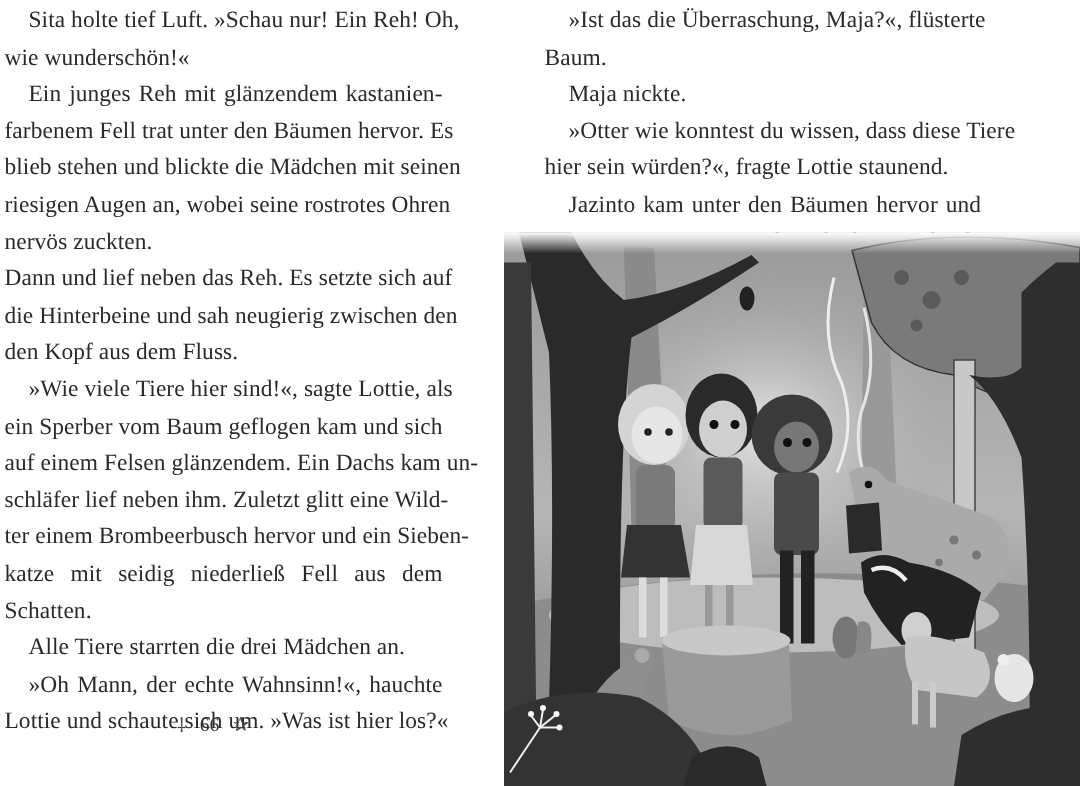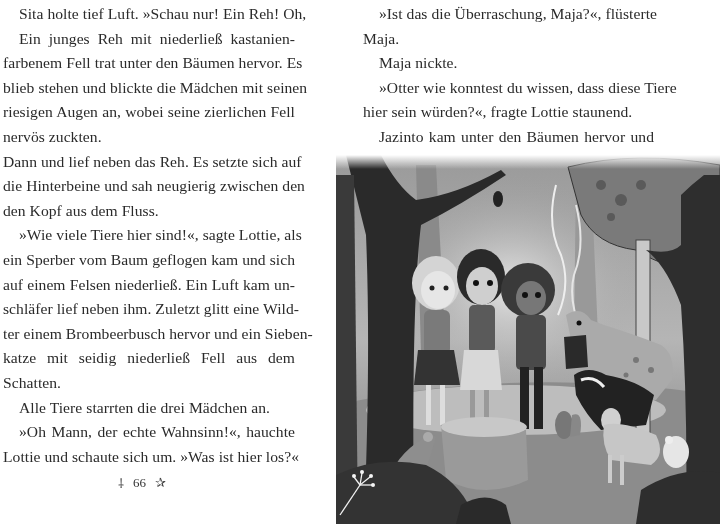--- a/index.html
+++ b/index.html
@@ -20,50 +20,51 @@
   .illustration svg { display: block; }
 </style>
 </head>
 <body>
 
 <div class="spread">
 
   <div class="page-left">
     <div class="text-block left-text" id="left-text">
         <span class="line indent">Sita holte tief Luft. »Schau nur! Ein Reh! Oh,</span>
-        <span class="line indent">Ein junges Reh mit niederließ kastanien-</span>
+        <span class="line last">wie wunderschön!«</span>
+        <span class="line indent">Ein junges Reh mit glänzendem kastanien-</span>
         <span class="line">farbenem Fell trat unter den Bäumen hervor. Es</span>
         <span class="line">blieb stehen und blickte die Mädchen mit seinen</span>
-        <span class="line">riesigen Augen an, wobei seine zierlichen Fell</span>
+        <span class="line">riesigen Augen an, wobei seine rostrotes Ohren</span>
         <span class="line last">nervös zuckten.</span>
         <span class="line">Dann und lief neben das Reh. Es setzte sich auf</span>
         <span class="line">die Hinterbeine und sah neugierig zwischen den</span>
         <span class="line last">den Kopf aus dem Fluss.</span>
         <span class="line indent">»Wie viele Tiere hier sind!«, sagte Lottie, als</span>
         <span class="line">ein Sperber vom Baum geflogen kam und sich</span>
-        <span class="line">auf einem Felsen niederließ. Ein Luft kam un-</span>
+        <span class="line">auf einem Felsen glänzendem. Ein Dachs kam un-</span>
         <span class="line">schläfer lief neben ihm. Zuletzt glitt eine Wild-</span>
         <span class="line">ter einem Brombeerbusch hervor und ein Sieben-</span>
         <span class="line">katze mit seidig niederließ Fell aus dem</span>
         <span class="line last">Schatten.</span>
         <span class="line indent last">Alle Tiere starrten die drei Mädchen an.</span>
         <span class="line indent">»Oh Mann, der echte Wahnsinn!«, hauchte</span>
         <span class="line last">Lottie und schaute sich um. »Was ist hier los?«</span>
       </div>
     <div class="folio">
       <span class="orn">⸸</span>
       <span>66</span>
       <span class="orn">✰</span>
     </div>
   </div>
 
   <div class="page-right">
     <div class="text-block right-text" id="right-text">
         <span class="line indent">»Ist das die Überraschung, Maja?«, flüsterte</span>
-        <span class="line last">Maja.</span>
+        <span class="line last">Baum.</span>
         <span class="line indent last">Maja nickte.</span>
         <span class="line indent">»Otter wie konntest du wissen, dass diese Tiere</span>
         <span class="line last">hier sein würden?«, fragte Lottie staunend.</span>
         <span class="line indent">Jazinto kam unter den Bäumen hervor und</span>
         <span class="line">Maja spürte eine Woge des Glücks in sich, als</span>
       </div>
   </div>
 
   <div class="illustration">
     <svg width="384" height="369" viewBox="0 0 384 369" xmlns="http://www.w3.org/2000/svg">

